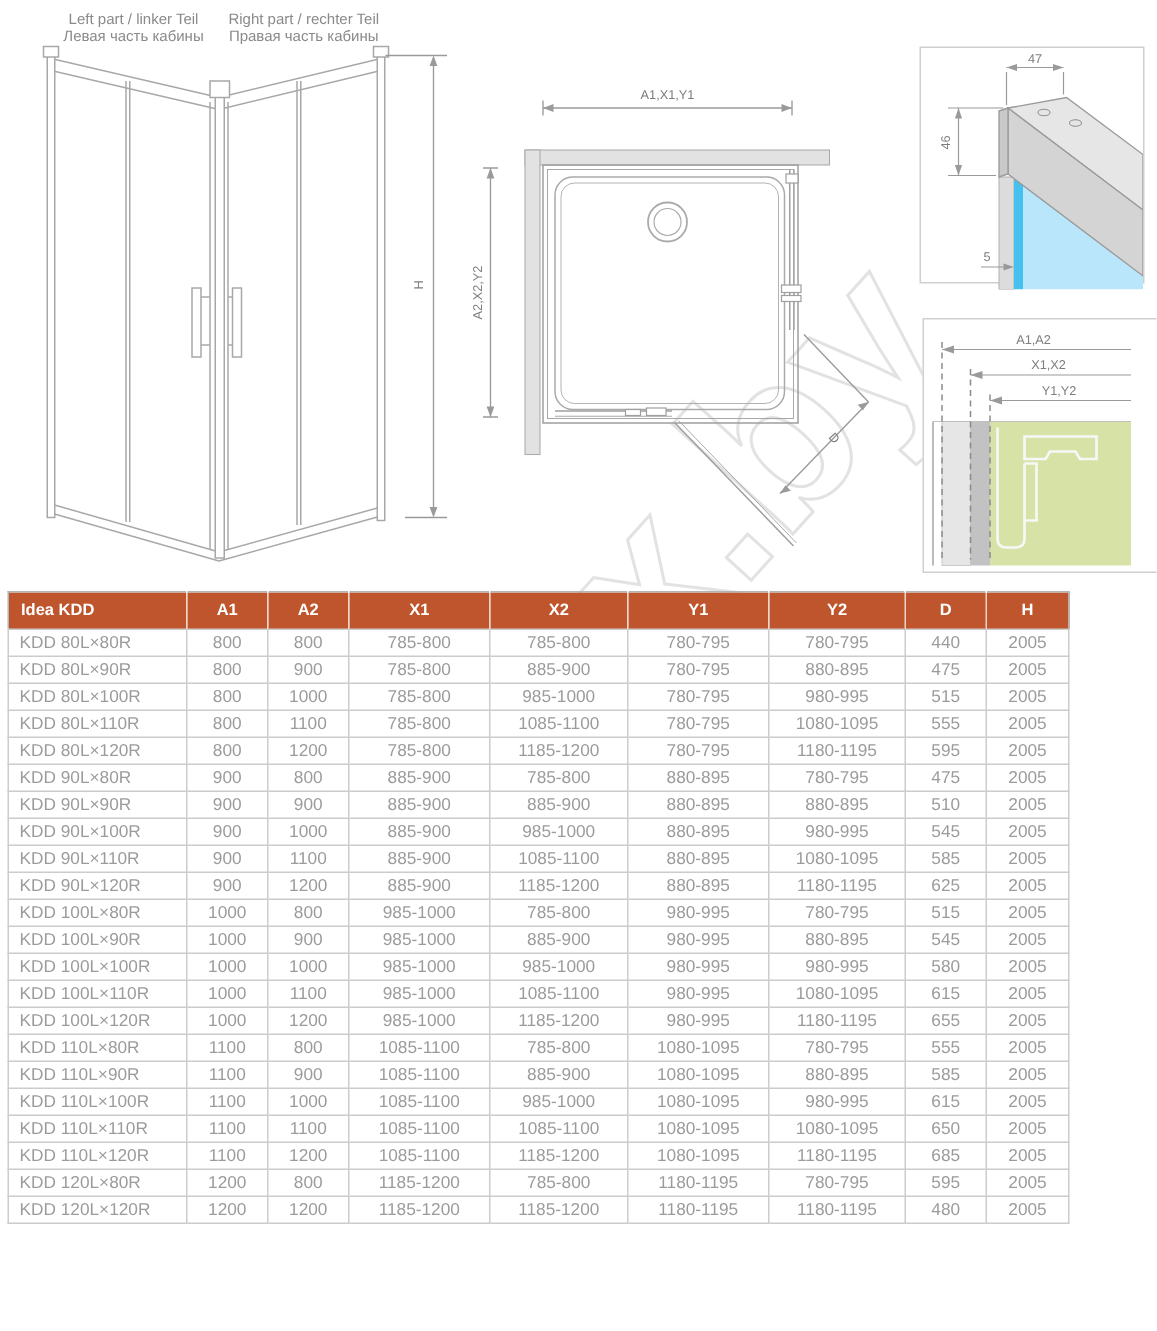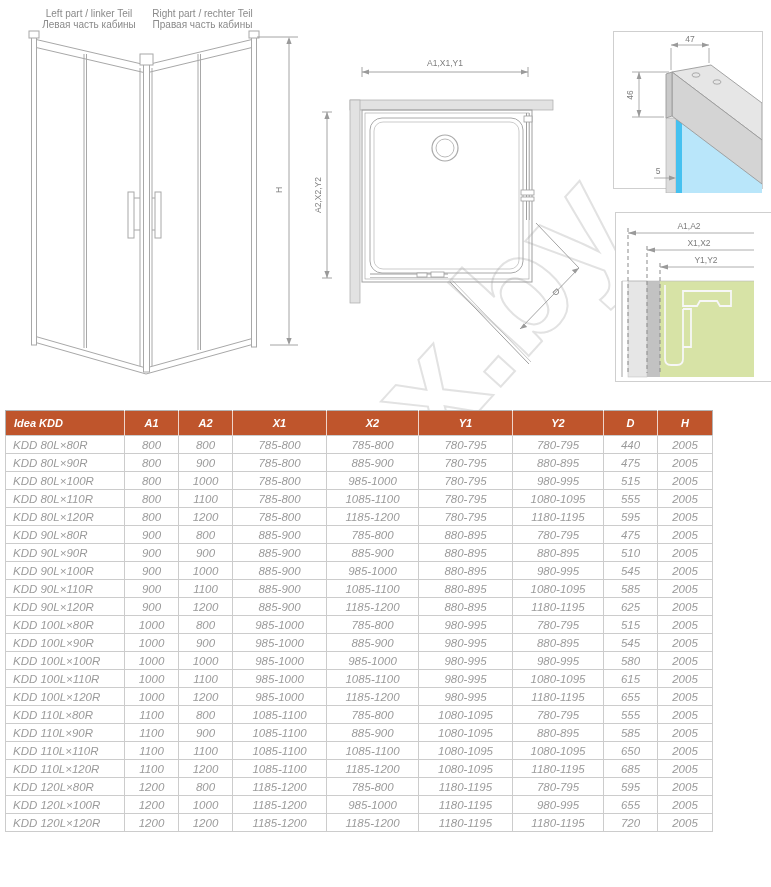--- a/index.html
+++ b/index.html
@@ -22,24 +22,23 @@
     font-weight:700;color:rgba(0,0,0,0);
     -webkit-text-stroke:2px rgba(150,150,150,0.28);
     text-stroke:2px rgba(150,150,150,0.28);
   }
   #wm1{left:290px;top:170px;width:420px;height:280px;font-size:150px;
        display:flex;align-items:center;justify-content:center;transform:rotate(-48deg);}
   #wm2{left:90px;top:430px;width:420px;height:280px;font-size:150px;
        display:flex;align-items:center;justify-content:center;transform:rotate(-48deg);
        -webkit-text-stroke:2px rgba(150,150,150,0.16);}
   table#spec{
-    position:absolute;left:5px;top:410px;width:707px;
+    position:absolute;left:5px;top:394px;width:707px;
     border-collapse:collapse;table-layout:fixed;
     border:1px solid #b3b3b3;
-    font-style:italic;
   }
   table#spec thead th{
     background:#bf552c;color:#ffffff;font-size:11px;font-weight:700;
     height:24px;padding:0;text-align:center;
     border-right:1px solid rgba(255,255,255,0.75);
   }
   table#spec thead th:first-child{text-align:left;padding-left:8px;}
   table#spec thead th:last-child{border-right:none;}
   table#spec tbody td{
     height:17px;padding:0;text-align:center;
@@ -463,20 +462,31 @@
         <td>1100</td>
         <td>900</td>
         <td>1085-1100</td>
         <td>885-900</td>
         <td>1080-1095</td>
         <td>880-895</td>
         <td>585</td>
         <td>2005</td>
       </tr>
       <tr>
+        <td>KDD 110L×100R</td>
+        <td>1100</td>
+        <td>1000</td>
+        <td>1085-1100</td>
+        <td>985-1000</td>
+        <td>1080-1095</td>
+        <td>980-995</td>
+        <td>615</td>
+        <td>2005</td>
+      </tr>
+      <tr>
         <td>KDD 110L×110R</td>
         <td>1100</td>
         <td>1100</td>
         <td>1085-1100</td>
         <td>1085-1100</td>
         <td>1080-1095</td>
         <td>1080-1095</td>
         <td>650</td>
         <td>2005</td>
       </tr>
@@ -496,35 +506,24 @@
         <td>1200</td>
         <td>800</td>
         <td>1185-1200</td>
         <td>785-800</td>
         <td>1180-1195</td>
         <td>780-795</td>
         <td>595</td>
         <td>2005</td>
       </tr>
       <tr>
-        <td>KDD 120L×100R</td>
-        <td>1200</td>
-        <td>1000</td>
-        <td>1185-1200</td>
-        <td>985-1000</td>
-        <td>1180-1195</td>
-        <td>980-995</td>
-        <td>655</td>
-        <td>2005</td>
-      </tr>
-      <tr>
         <td>KDD 120L×120R</td>
         <td>1200</td>
         <td>1200</td>
         <td>1185-1200</td>
         <td>1185-1200</td>
         <td>1180-1195</td>
         <td>1180-1195</td>
-        <td>720</td>
+        <td>480</td>
         <td>2005</td>
       </tr>
     </tbody>
 </table>
 
 </body></html>

